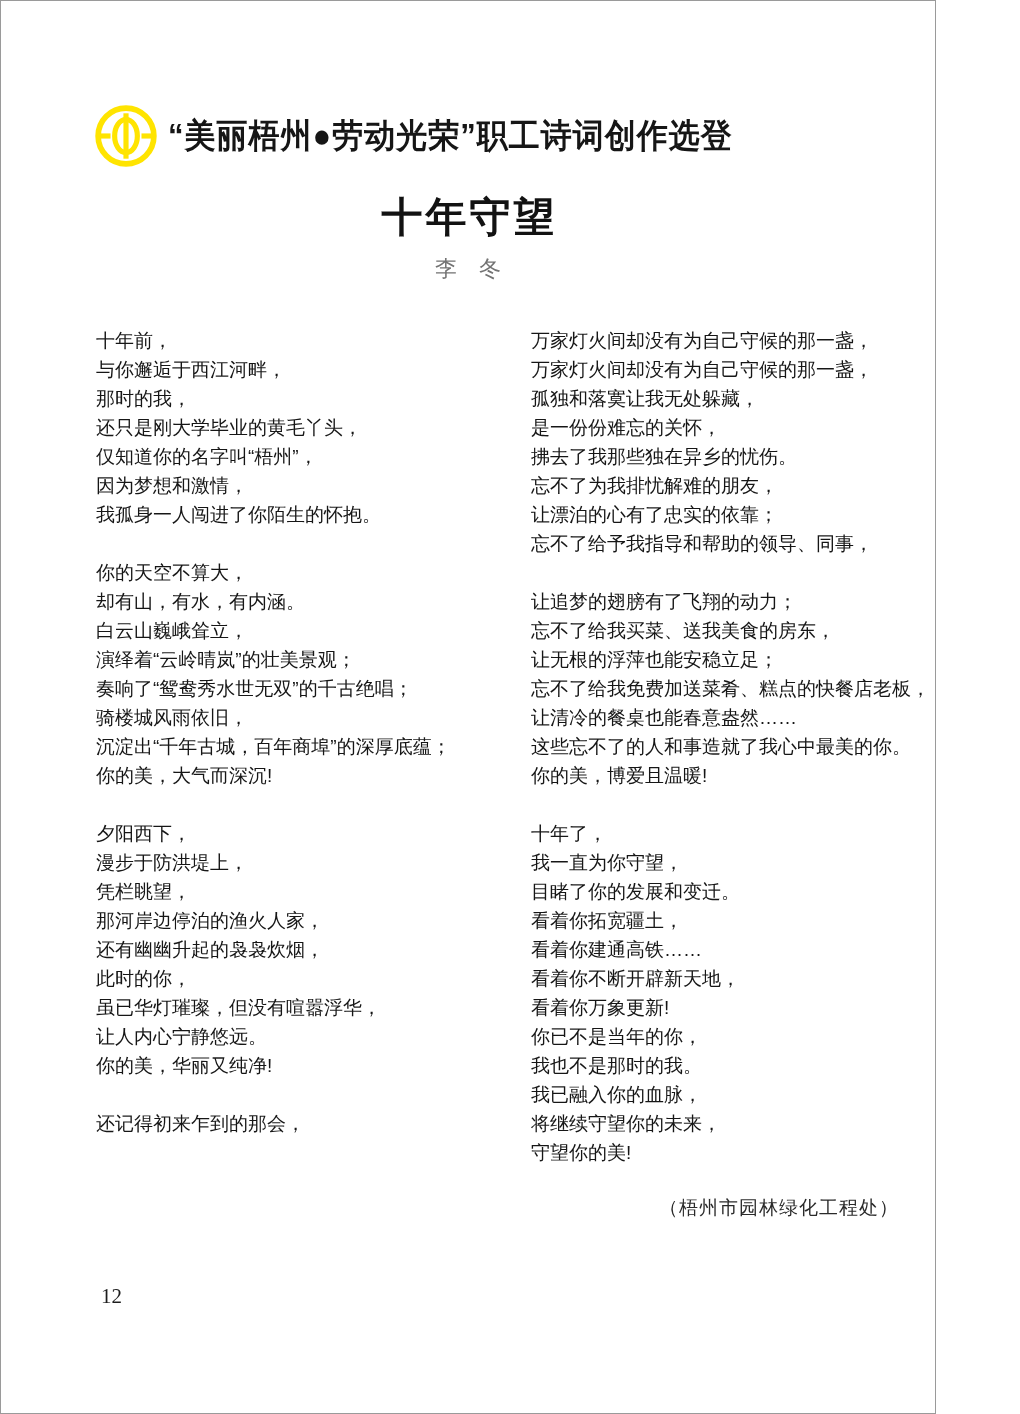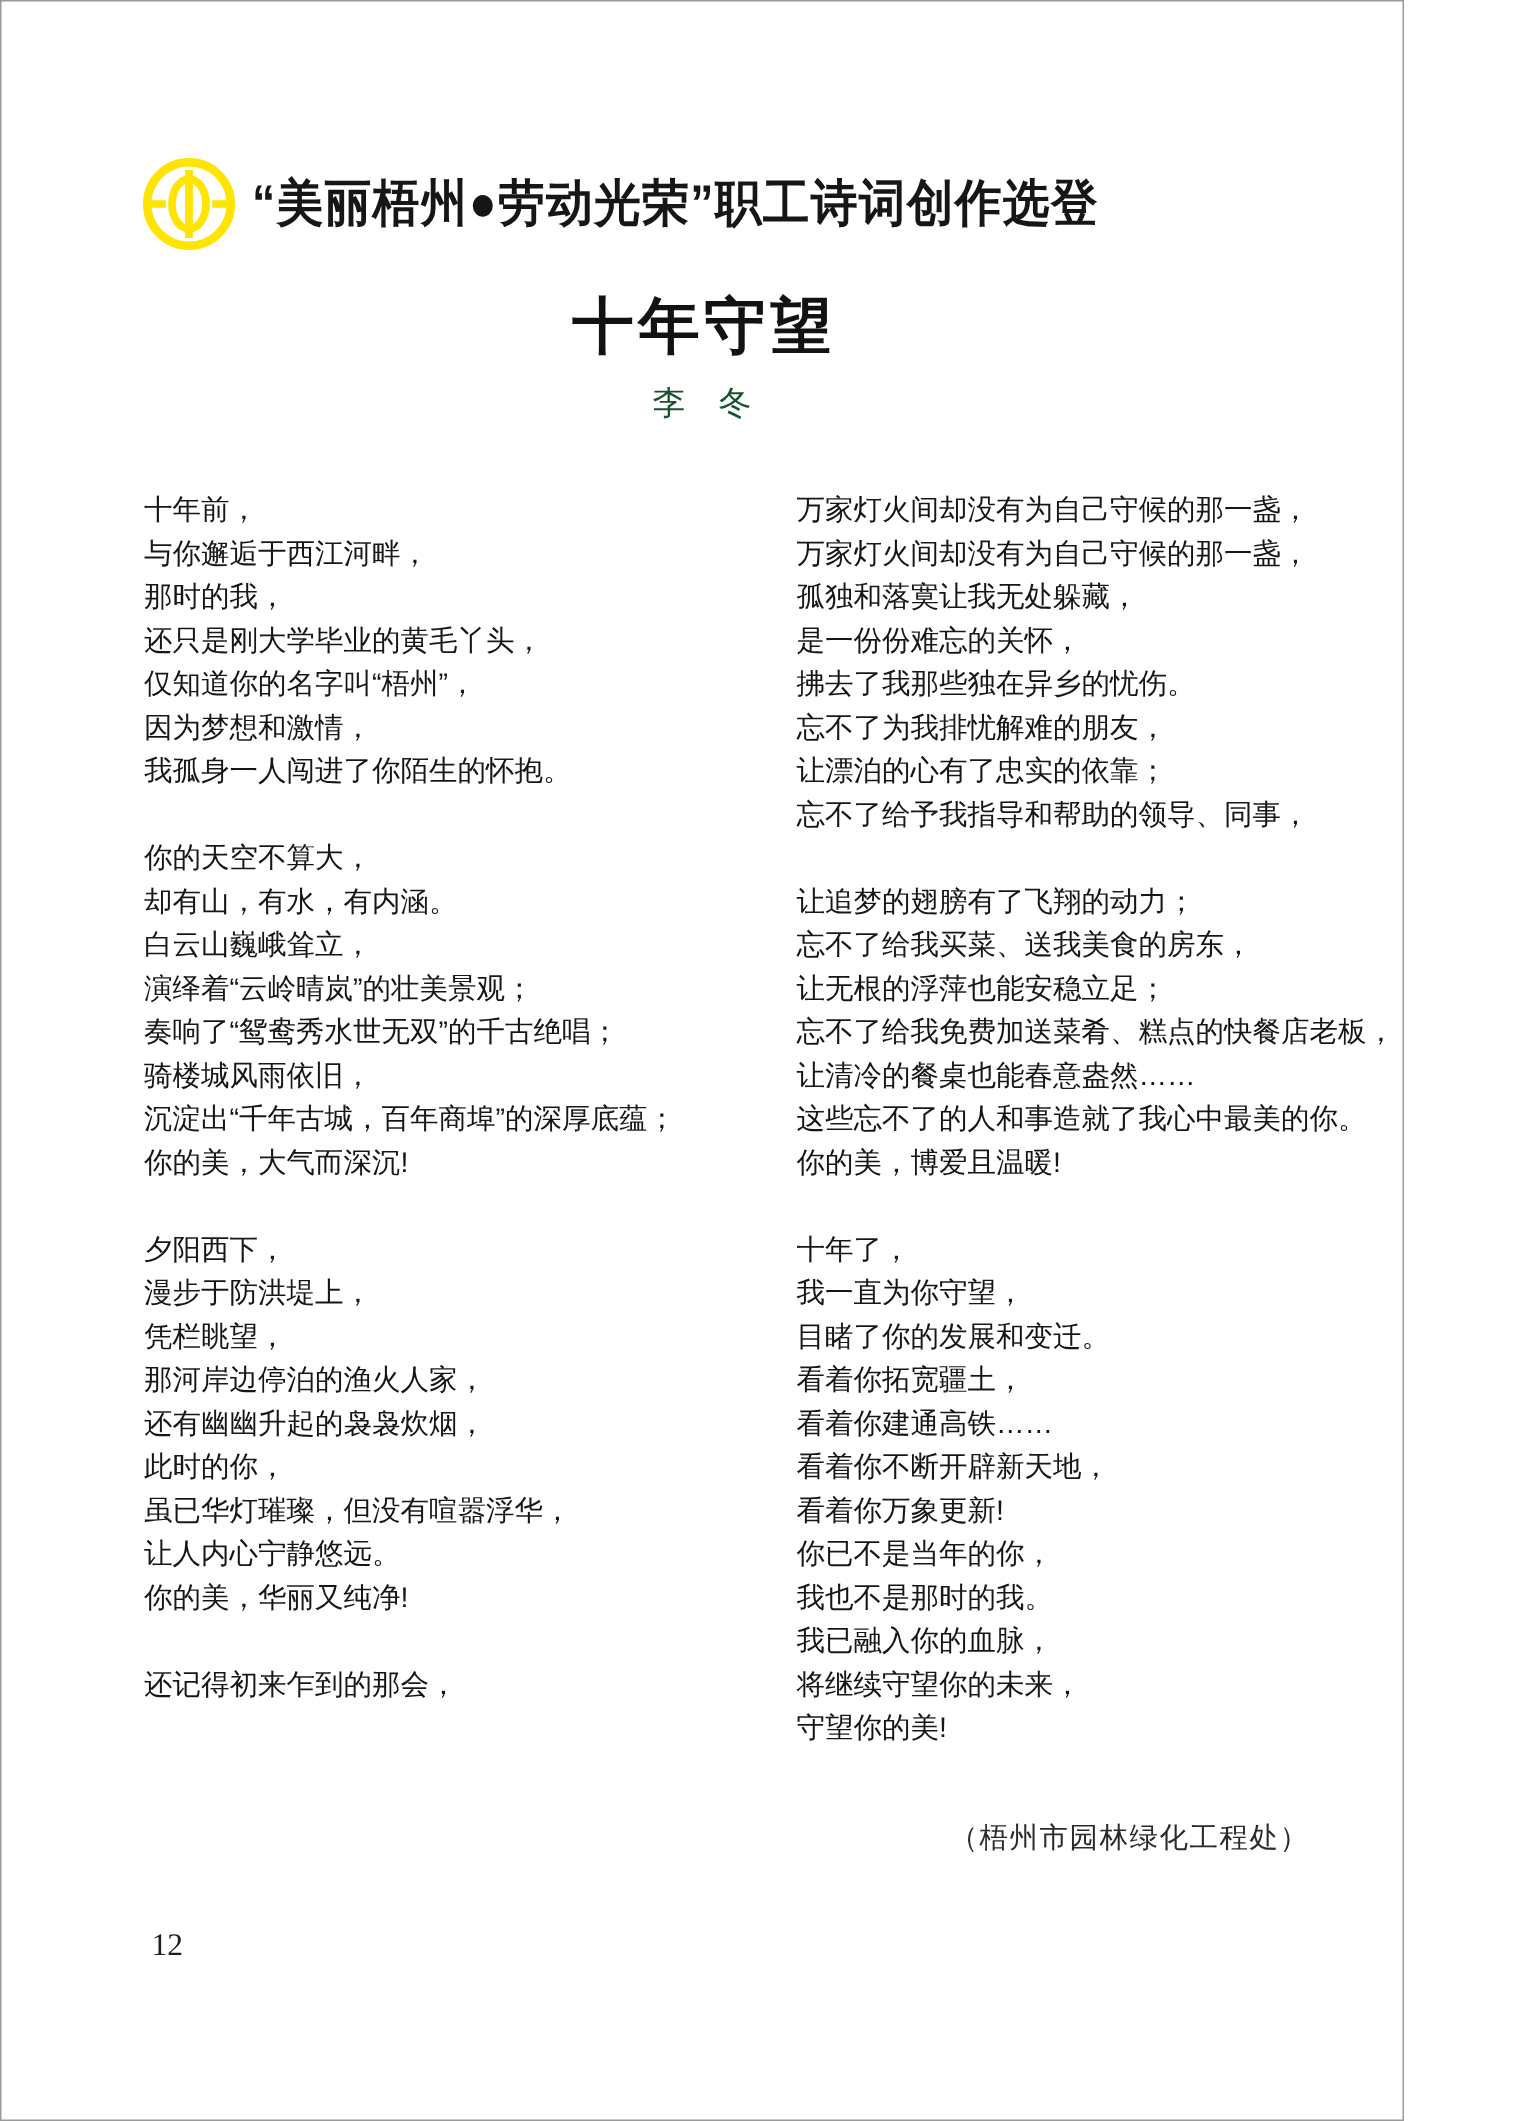--- a/index.html
+++ b/index.html
@@ -50,21 +50,21 @@
     font-weight: bold;
     letter-spacing: 3px;
     text-indent: 3px;
     color: #121212;
     line-height: 1.2;
   }
   .poem-author {
     margin-top: 13px;
     text-align: center;
     font-size: 22px;
-    color: #14532d;
+    color: #737373;
     line-height: 1.3;
   }
 
   
   .poem-body {
     display: flex;
     margin: 42px 0 0 95px;
   }
   .poem-col-left  { width: 435px; flex: 0 0 auto; }
   .poem-col-right { width: 430px; flex: 0 0 auto; }
@@ -73,23 +73,23 @@
   .poem-line {
     font-size: 19px;
     line-height: 29px;
     color: #161616;
     white-space: nowrap;
     letter-spacing: 0px;
   }
 
   
   .attribution {
-    margin-top: 45px;
+    margin-top: 28px;
     text-align: right;
-    padding-right: 62px;
+    padding-right: 36px;
     font-family: "Liberation Serif", serif;
     font-size: 19px;
     letter-spacing: 1px;
     color: #2a2a2a;
   }
   .page-number {
     position: absolute;
     left: 100px;
     bottom: 104px;
     font-family: "Liberation Serif", serif;

